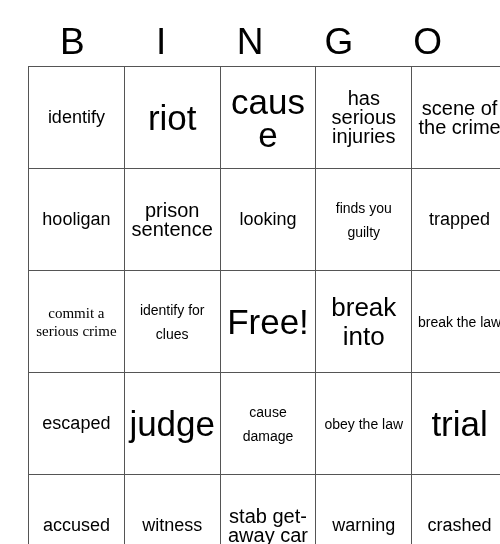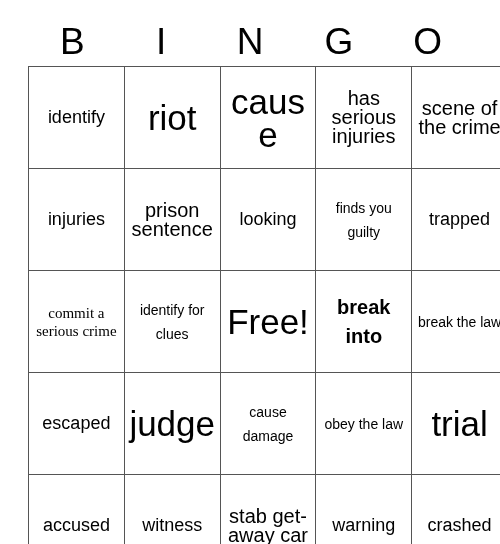--- a/index.html
+++ b/index.html
@@ -59,21 +59,21 @@
     overflow: hidden;
     word-wrap: break-word;
   }
   .cell-text {
     display: block;
     width: 100%;
   }
 
   
   .fs-xl  { font-size: 35px; line-height: 33px; }
-  .fs-lg  { font-size: 20px; line-height: 29px; font-weight: bold; }
+  .fs-lg  { font-size: 26px; line-height: 29px; }
   .fs-md  { font-size: 14px; line-height: 24px; }
   .fs-sm  { font-size: 18px; line-height: 21px; }
   .fs-xs  { font-size: 20px; line-height: 19px; }
   .fs-xxs { font-size: 15px; line-height: 18px; font-family: Liberation Serif, serif; }
 </style>
 </head>
 <body>
 
 <div class="card">
 
@@ -99,21 +99,21 @@
           </td>
         <td>
             <span class="cell-text fs-xs">has serious injuries</span>
           </td>
         <td>
             <span class="cell-text fs-xs">scene of the crime</span>
           </td>
       </tr>
       <tr>
         <td>
-            <span class="cell-text fs-sm">injuries</span>
+            <span class="cell-text fs-sm">hooligan</span>
           </td>
         <td>
             <span class="cell-text fs-xs">prison sentence</span>
           </td>
         <td>
             <span class="cell-text fs-sm">looking</span>
           </td>
         <td>
             <span class="cell-text fs-md">finds you guilty</span>
           </td>

